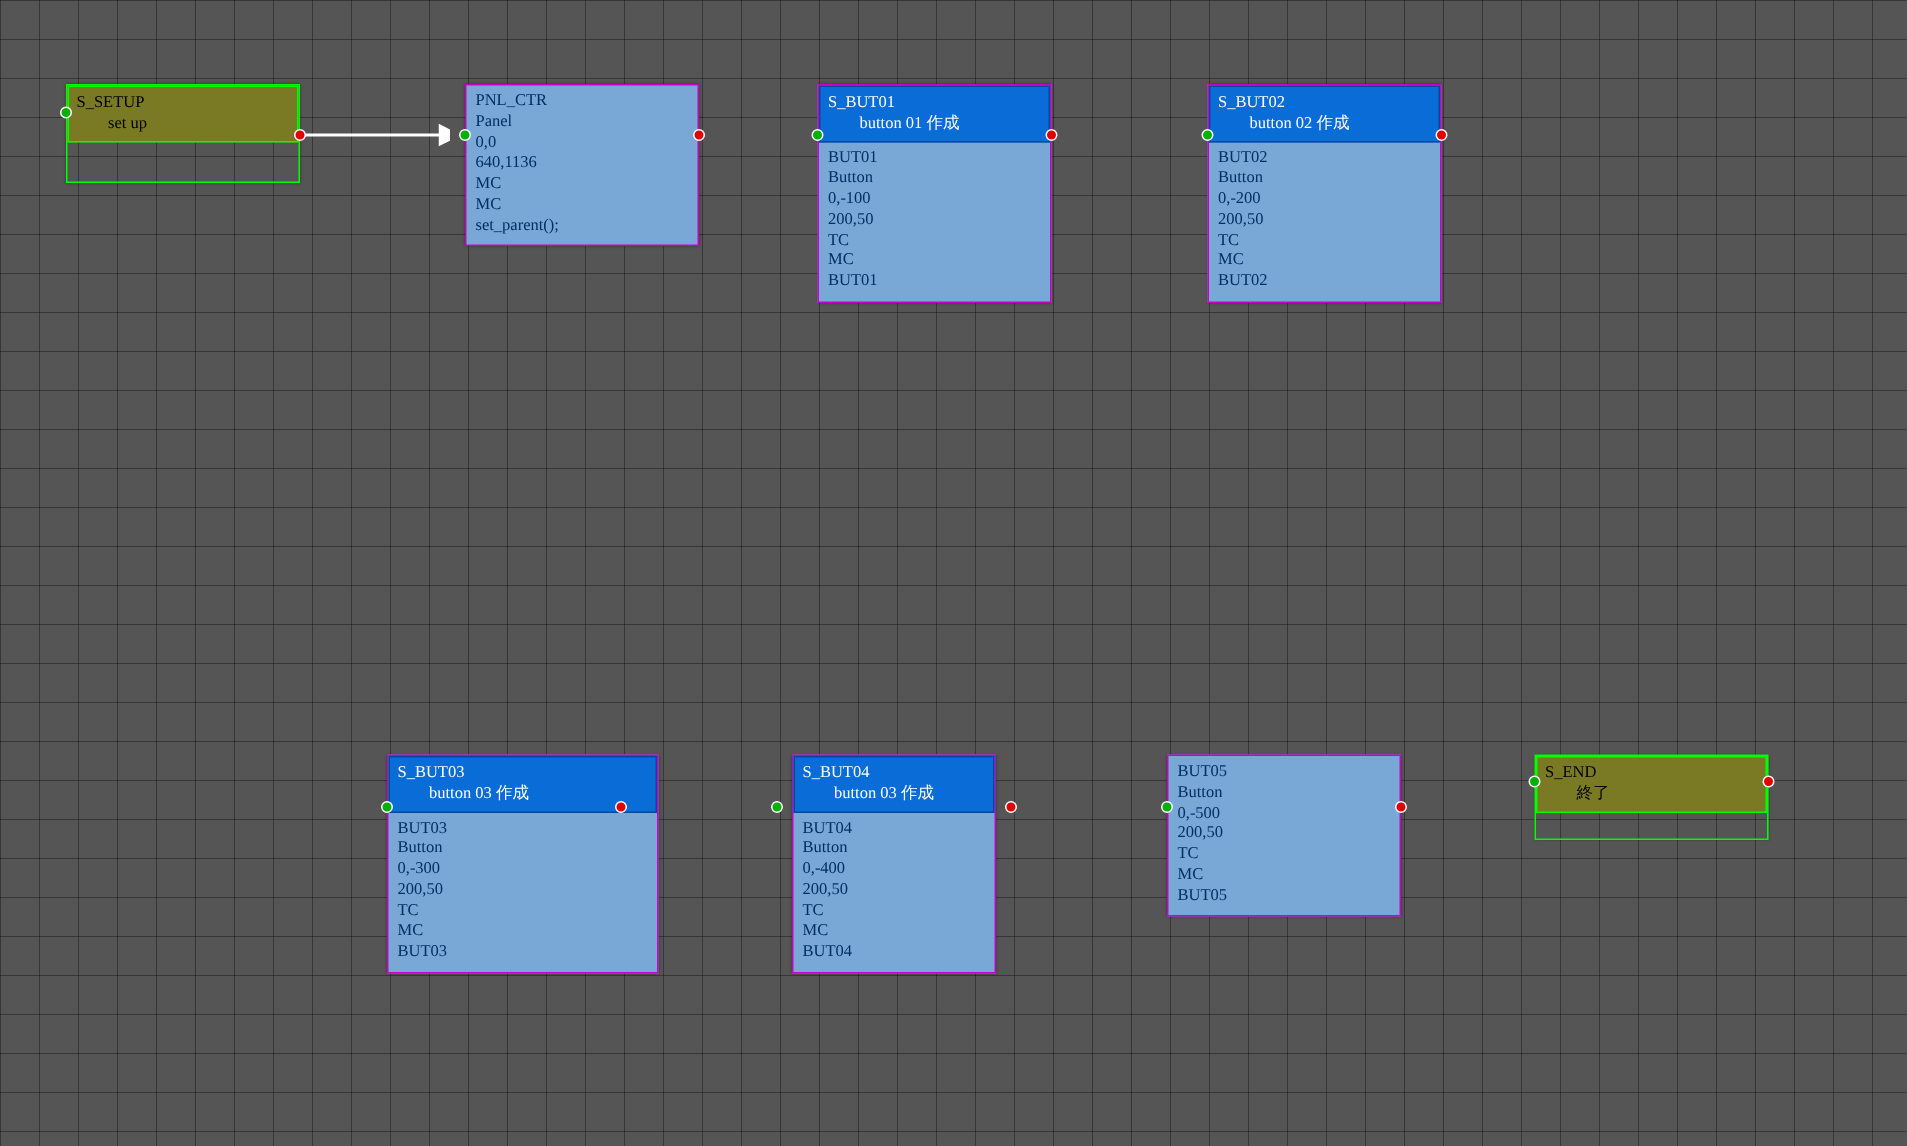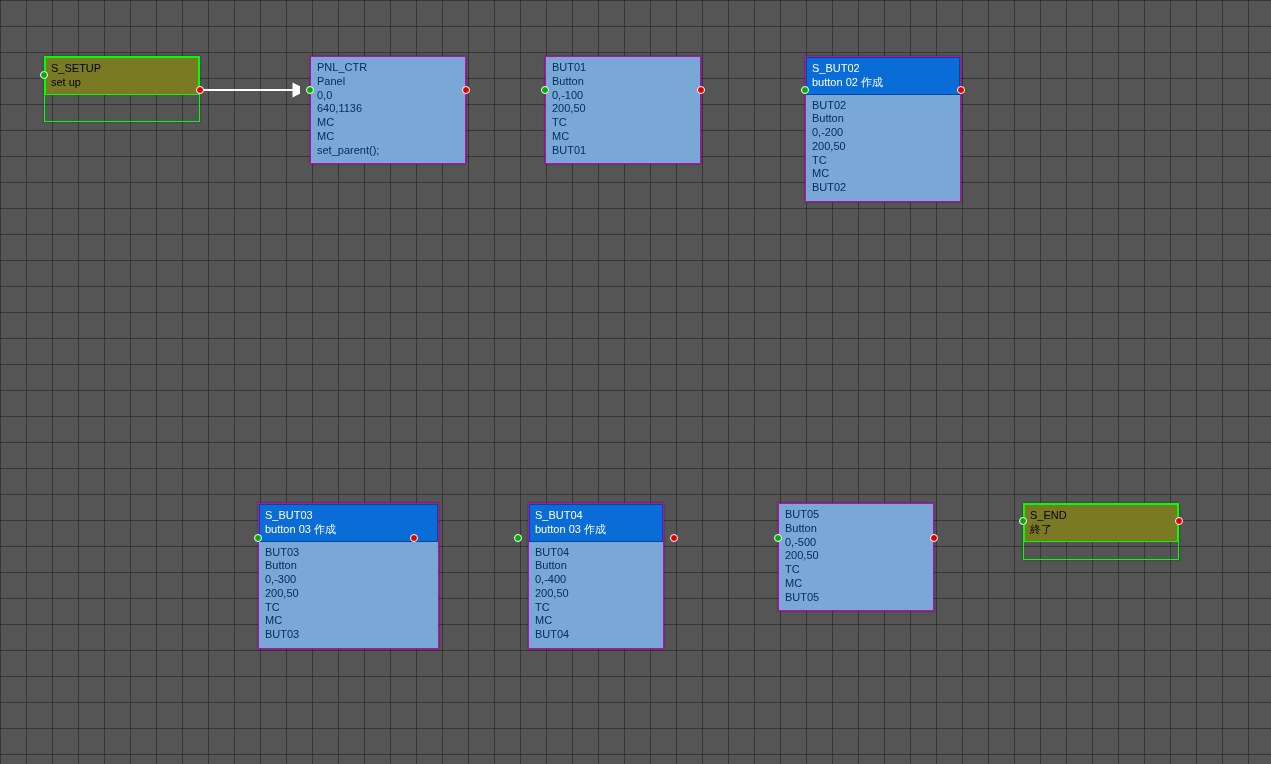--- a/index.html
+++ b/index.html
@@ -23,20 +23,21 @@
   svg.connections {
     position: absolute;
     inset: 0;
     pointer-events: none;
   }
   .node {
     position: absolute;
     border: 1px solid #c800c8;
     background: #79a8d6;
     box-shadow: 0 0 2px rgba(0,0,0,0.4);
+    font-family: Liberation Serif, serif;
   }
   .node.green .head {
     background: #7a7a25;
     border: 1px solid #0f0;
   }
   .node.green {
     border: 1px solid #0f0;
     background: transparent;
   }
   .head {
@@ -47,20 +48,21 @@
     line-height: 1.3;
     position: relative;
   }
   .head .title {
     font-size: 11px;
     white-space: nowrap;
   }
   .head .subtitle {
     font-size: 11px;
     white-space: nowrap;
+    margin-left: 21px;
   }
   .node.green .head {
     color: #000;
   }
   .body {
     padding: 4px 6px 6px 6px;
     color: #003060;
     line-height: 1.25;
     font-size: 11px;
   }
@@ -120,20 +122,24 @@
     <div>Panel</div>
     <div>0,0</div>
     <div>640,1136</div>
     <div>MC</div>
     <div>MC</div>
     <div>set_parent();</div>
   </div>
 </div>
 
 <div class="node" style="left:545px;top:56px;width:156px;">
+  <div class="head">
+    <div class="title">S_BUT01</div>
+    <div class="subtitle">button 01 作成</div>
+  </div>
   <div class="body">
     <div>BUT01</div>
     <div>Button</div>
     <div>0,-100</div>
     <div>200,50</div>
     <div>TC</div>
     <div>MC</div>
     <div>BUT01</div>
   </div>
 </div>

